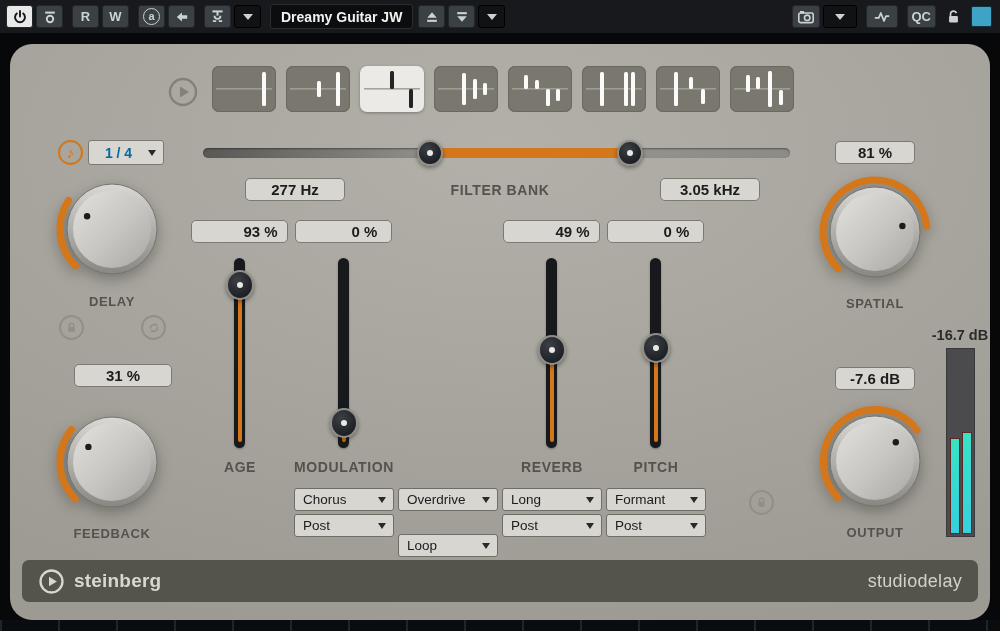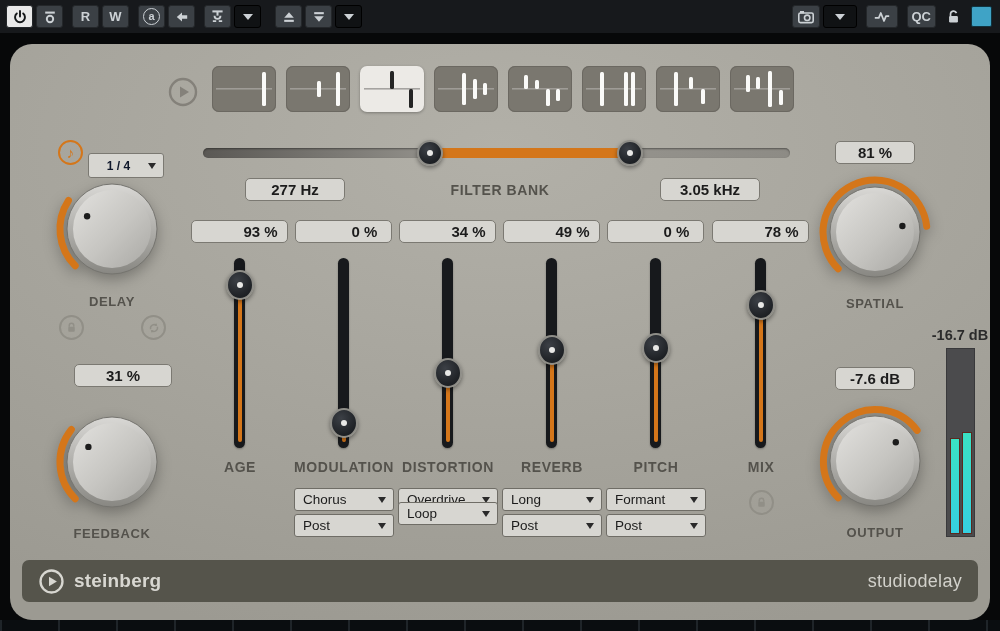--- a/index.html
+++ b/index.html
@@ -58,21 +58,21 @@
   .knob-widget{position:absolute;width:120px;height:120px;filter:drop-shadow(0 5px 7px rgba(0,0,0,.28));}
   .arc{stroke:#d4761a;stroke-width:7;fill:none;stroke-linecap:round;}
 
   
   .panel-icon{position:absolute;width:25px;height:25px;border-radius:50%;border:2px solid #918f87;
               box-sizing:border-box;display:flex;align-items:center;justify-content:center;color:#918f87;}
   .panel-icon.orange{border-color:#d4761a;color:#d4761a;}
 
   .sync-select{position:absolute;left:78px;top:96px;width:76px;height:25px;background:#d7d6d1;
                border:1px solid #7b7972;border-radius:3px;display:flex;align-items:center;
-               box-sizing:border-box;font-size:12px;font-weight:600;color:#0f172a;margin-top:13px;}
+               box-sizing:border-box;font-size:14px;font-weight:600;color:#0369a1;}
   .sync-select .txt{flex:1;text-align:center;}
   .tri-down-dark{width:0;height:0;border-left:4.5px solid transparent;border-right:4.5px solid transparent;
                  border-top:6px solid #2a2a2a;margin-right:7px;}
 
   
   .slider-col{position:absolute;top:176px;width:100px;height:270px;}
   .slider-col .valbox{left:1px;top:0;width:97px;height:23px;padding-left:42px;}
   .sl-track{position:absolute;left:44px;top:38px;width:11px;height:190px;border-radius:5.5px;
             background:#17191c;box-shadow:0 1px 2px rgba(0,0,0,.3);}
   .sl-fill{position:absolute;left:3.5px;width:4px;background:#d4761a;border-radius:2px;}
@@ -146,20 +146,21 @@
           <path d="M4 4h12" stroke="#ccd1d5" stroke-width="2.4" fill="none"></path>
           <path d="M10 4v5" stroke="#ccd1d5" stroke-width="2.4" fill="none"></path>
           <path d="M6.5 9c0 5 7 5 7 0" stroke="#ccd1d5" stroke-width="2.2" fill="none"></path>
           <path d="M4.5 15.5h4M11.5 15.5h4" stroke="#ccd1d5" stroke-width="2.2" fill="none"></path>
         </svg>
       </div>
       <div class="tb-btn well">
         <span class="tri-down"></span>
       </div>
     </div>
+    <div class="preset-box">Dreamy Guitar JW</div>
     <div class="tb-group" style="margin-left:5px;">
       <div class="tb-btn">
         <svg width="16" height="16" viewBox="0 0 20 20">
           <path d="M10 4l6 7H4z" fill="#ccd1d5"></path>
             <rect x="4" y="13.5" width="12" height="2.6" fill="#ccd1d5"></rect>
         </svg>
       </div>
       <div class="tb-btn">
         <svg width="16" height="16" viewBox="0 0 20 20">
           <rect x="4" y="3.9" width="12" height="2.6" fill="#ccd1d5"></rect>
@@ -351,52 +352,36 @@
       <div class="lbl">AGE</div>
     </div>
     <div class="slider-col" style="left:284px;">
       <div class="valbox">0 %</div>
       <div class="sl-track">
         <div class="sl-fill" style="top: 164.7px; height: 19.3px;"></div>
         <div class="sl-handle" style="top: 149.7px;"></div>
       </div>
       <div class="lbl">MODULATION</div>
     </div>
-    <div class="slider-col" style="left:388px;">
-      <div class="valbox">34 %</div>
-      <div class="sl-track">
-        <div class="sl-fill" style="top: 115.4px; height: 68.6px;"></div>
-        <div class="sl-handle" style="top: 100.4px;"></div>
-      </div>
-      <div class="lbl">DISTORTION</div>
-    </div>
     <div class="slider-col" style="left:492px;">
       <div class="valbox">49 %</div>
       <div class="sl-track">
         <div class="sl-fill" style="top: 91.6px; height: 92.4px;"></div>
         <div class="sl-handle" style="top: 76.6px;"></div>
       </div>
       <div class="lbl">REVERB</div>
     </div>
     <div class="slider-col" style="left:596px;">
       <div class="valbox">0 %</div>
       <div class="sl-track">
         <div class="sl-fill" style="top: 89.9px; height: 94.1px;"></div>
         <div class="sl-handle" style="top: 74.9px;"></div>
       </div>
       <div class="lbl">PITCH</div>
     </div>
-    <div class="slider-col" style="left:701px;">
-      <div class="valbox">78 %</div>
-      <div class="sl-track">
-        <div class="sl-fill" style="top: 47.4px; height: 136.6px;"></div>
-        <div class="sl-handle" style="top: 32.4px;"></div>
-      </div>
-      <div class="lbl">MIX</div>
-    </div>
 
     <div class="dd" style="left:284px;top:444px;">
       <span class="txt">Chorus</span>
       <span class="tri-down-dark"></span>
     </div>
     <div class="dd" style="left:388px;top:444px;">
       <span class="txt">Overdrive</span>
       <span class="tri-down-dark"></span>
     </div>
     <div class="dd" style="left:492px;top:444px;">
@@ -404,21 +389,21 @@
       <span class="tri-down-dark"></span>
     </div>
     <div class="dd" style="left:596px;top:444px;">
       <span class="txt">Formant</span>
       <span class="tri-down-dark"></span>
     </div>
     <div class="dd" style="left:284px;top:470px;">
       <span class="txt">Post</span>
       <span class="tri-down-dark"></span>
     </div>
-    <div class="dd" style="left:388px;top:458px;">
+    <div class="dd" style="left:388px;top:490px;">
       <span class="txt">Loop</span>
       <span class="tri-down-dark"></span>
     </div>
     <div class="dd" style="left:492px;top:470px;">
       <span class="txt">Post</span>
       <span class="tri-down-dark"></span>
     </div>
     <div class="dd" style="left:596px;top:470px;">
       <span class="txt">Post</span>
       <span class="tri-down-dark"></span>

